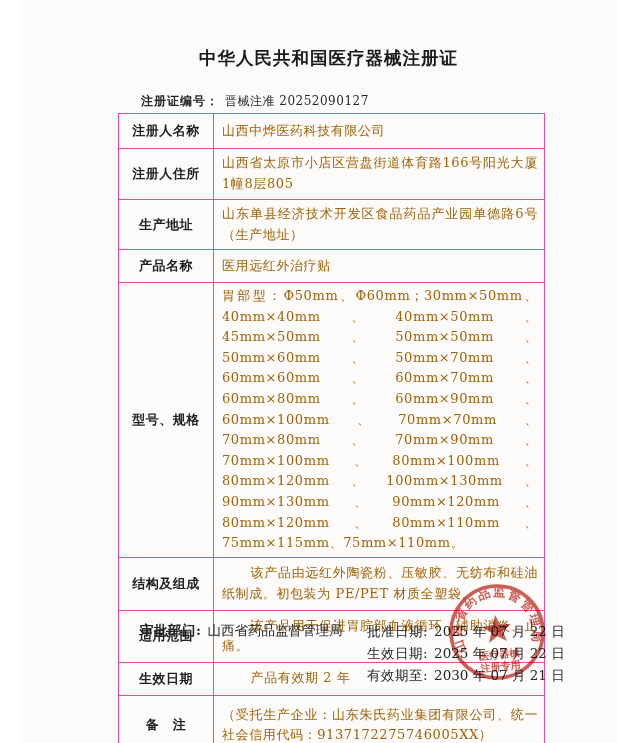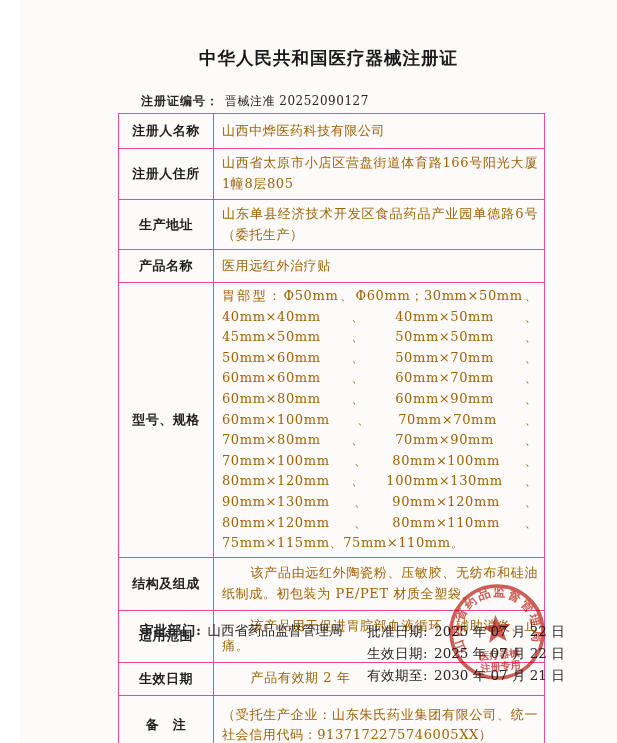--- a/index.html
+++ b/index.html
@@ -65,21 +65,21 @@
         <tr class="r0">
       <td class="lab">注册人名称</td>
       <td class="val">山西中烨医药科技有限公司</td>
     </tr>
     <tr class="r1">
       <td class="lab">注册人住所</td>
       <td class="val">山西省太原市小店区营盘街道体育路166号阳光大厦1幢8层805</td>
     </tr>
     <tr class="r2">
       <td class="lab">生产地址</td>
-      <td class="val">山东单县经济技术开发区食品药品产业园单德路6号（委托生产）</td>
+      <td class="val">山东单县经济技术开发区食品药品产业园单德路6号（生产地址）</td>
     </tr>
     <tr class="r3">
       <td class="lab">产品名称</td>
       <td class="val">医用远红外治疗贴</td>
     </tr>
     <tr class="r4">
       <td class="lab">型号、规格</td>
       <td class="val">胃部型：Φ50mm、Φ60mm；30mm×50mm、40mm×40mm、40mm×50mm、45mm×50mm、50mm×50mm、50mm×60mm、50mm×70mm、60mm×60mm、60mm×70mm、60mm×80mm、60mm×90mm、60mm×100mm、70mm×70mm、70mm×80mm、70mm×90mm、70mm×100mm、80mm×100mm、80mm×120mm、100mm×130mm、90mm×130mm、90mm×120mm、80mm×120mm、80mm×110mm、75mm×115mm、75mm×110mm。</td>
     </tr>
     <tr class="r5">

